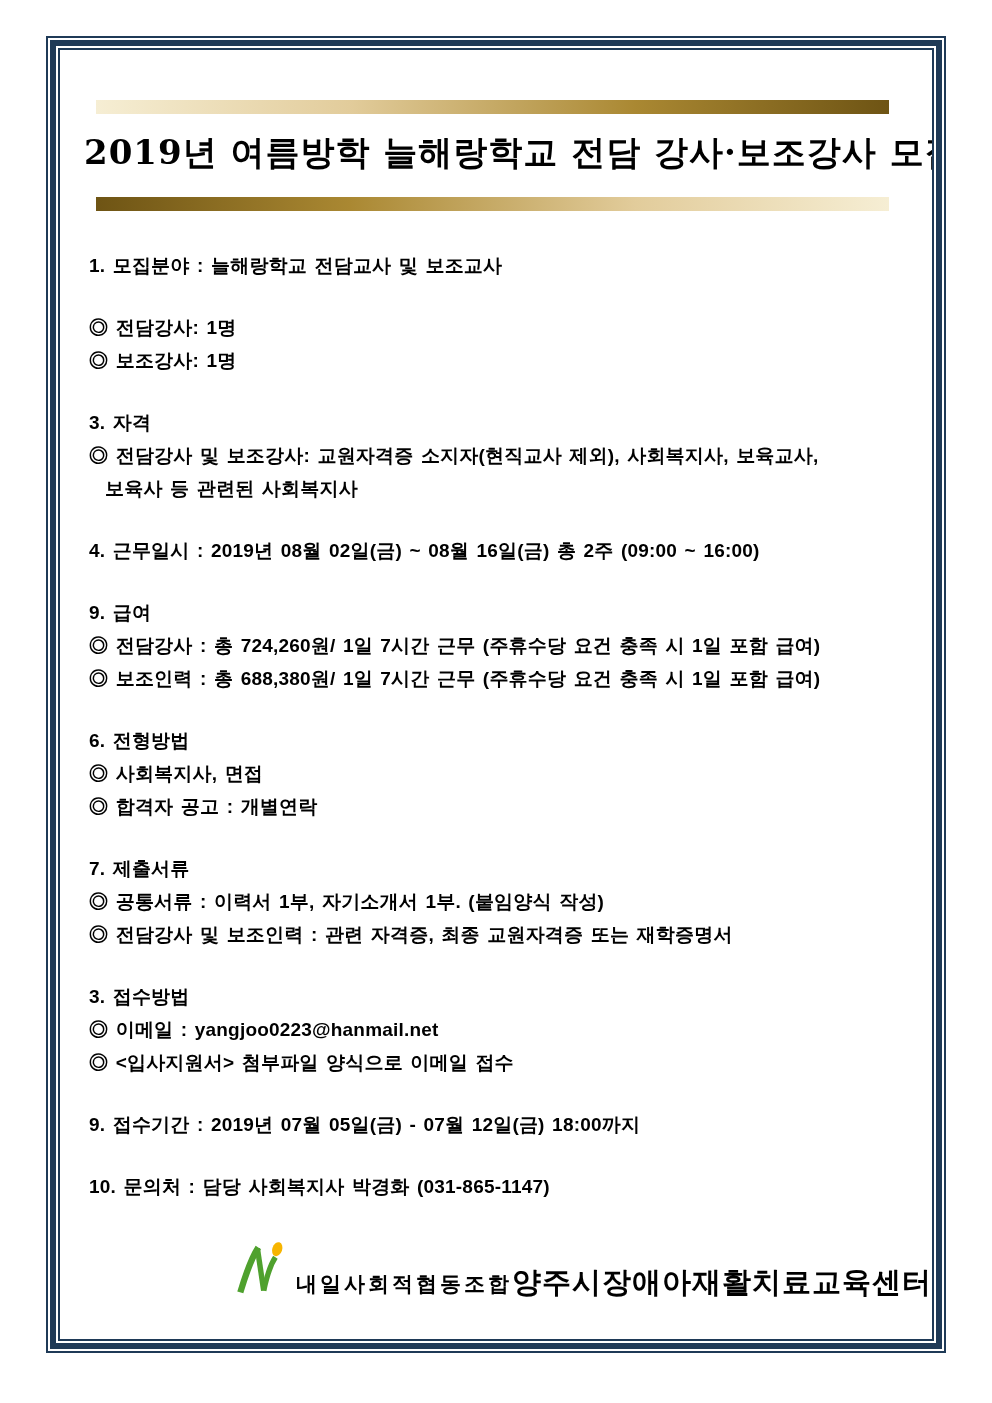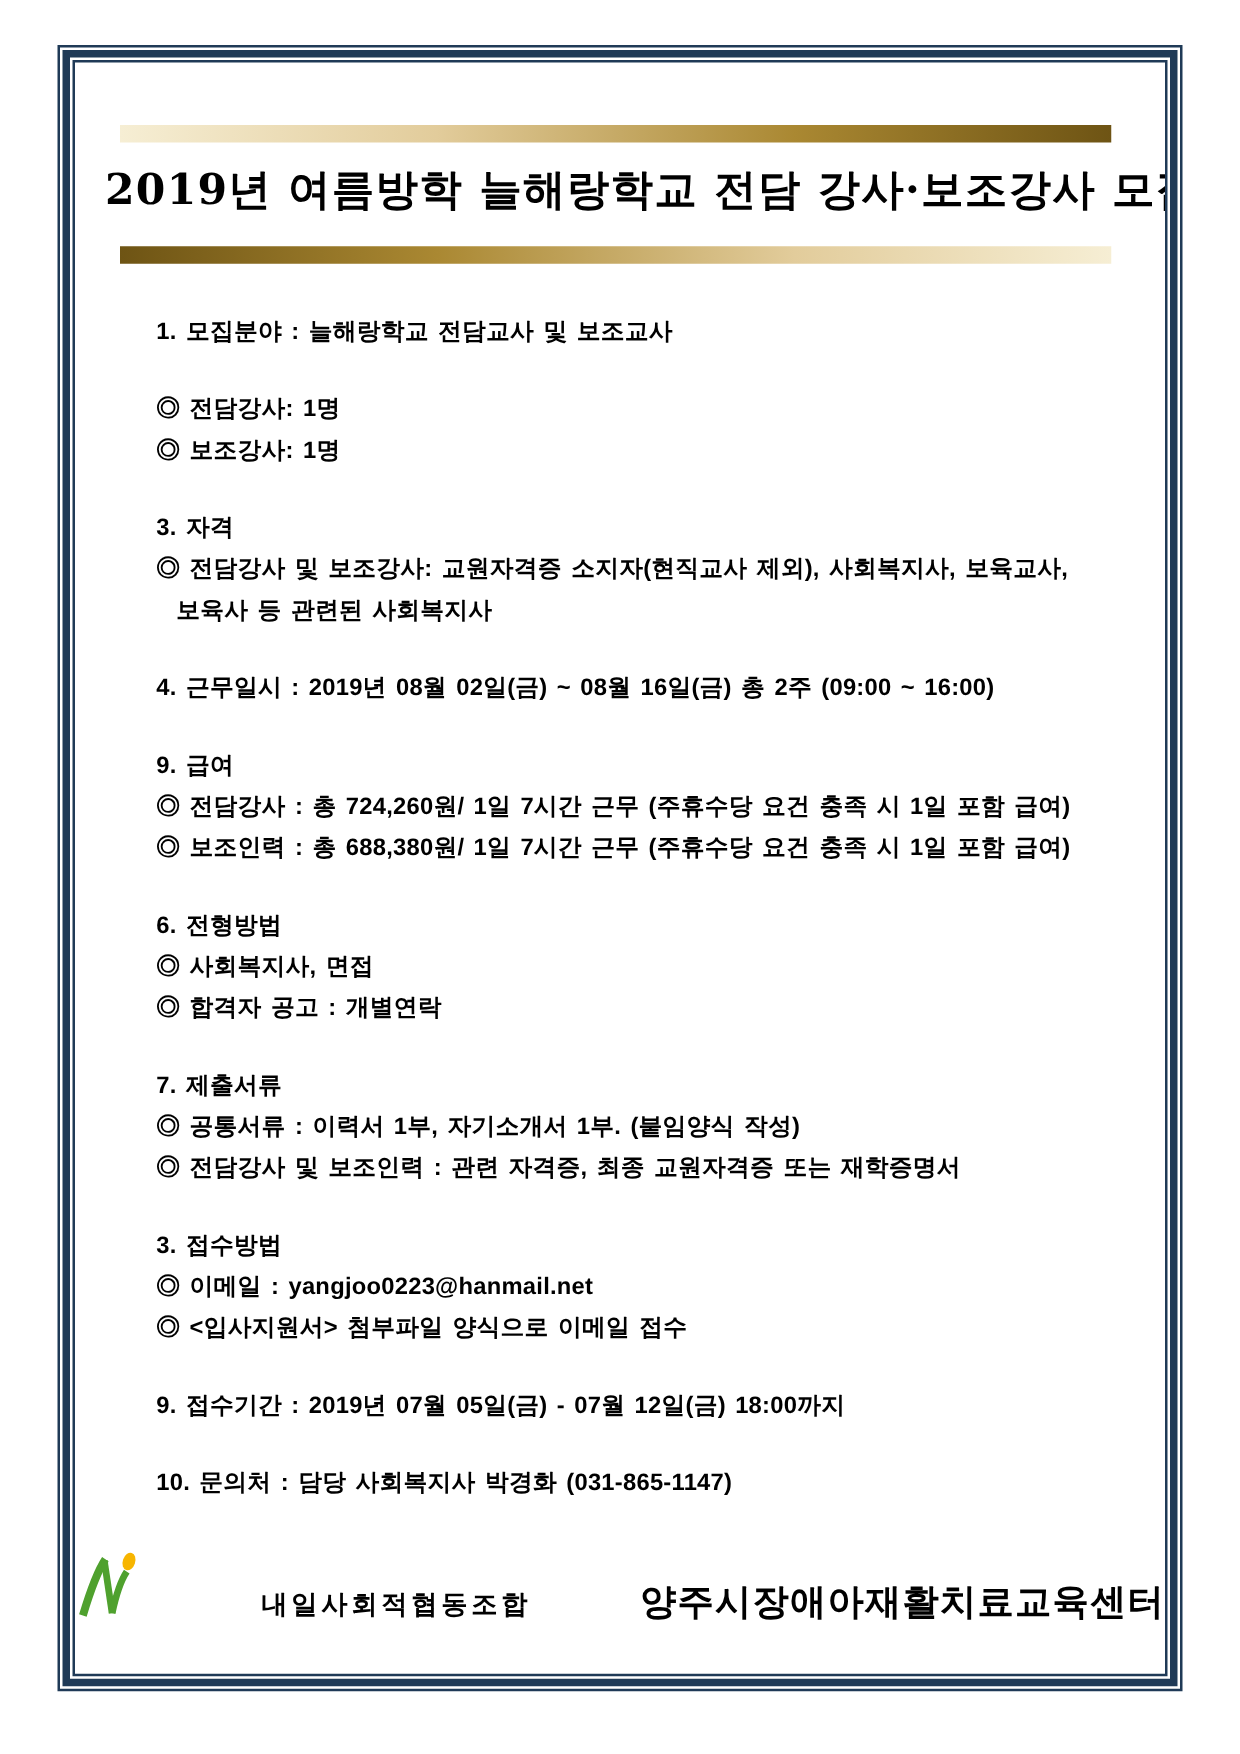--- a/index.html
+++ b/index.html
@@ -56,36 +56,36 @@
     line-height: 45px;
     color: #000000;
     text-align: center;
     letter-spacing: 1px;
     margin: 16px 24px 22px 24px;
     white-space: nowrap;
   }
   .sections {
     margin: 38px 30px 0 29px;
   }
-  .section { margin-bottom: 29px; margin-left: 36px; }
+  .section { margin-bottom: 29px; }
   .line {
     margin: 0;
     font-size: 19px;
     font-weight: bold;
     line-height: 33px;
     color: #000000;
     letter-spacing: 0.2px;
     word-spacing: 2px;
     white-space: nowrap;
   }
   .cont { padding-left: 16px; }
   .footer {
     margin-top: 36px;
     display: flex;
-    justify-content: space-between;
+    justify-content: flex-end;
     align-items: flex-end;
   }
   .logo-svg {
     width: 54px;
     height: 60px;
     margin-right: 8px;
   }
   .coop {
     font-size: 21px;
     font-weight: bold;

